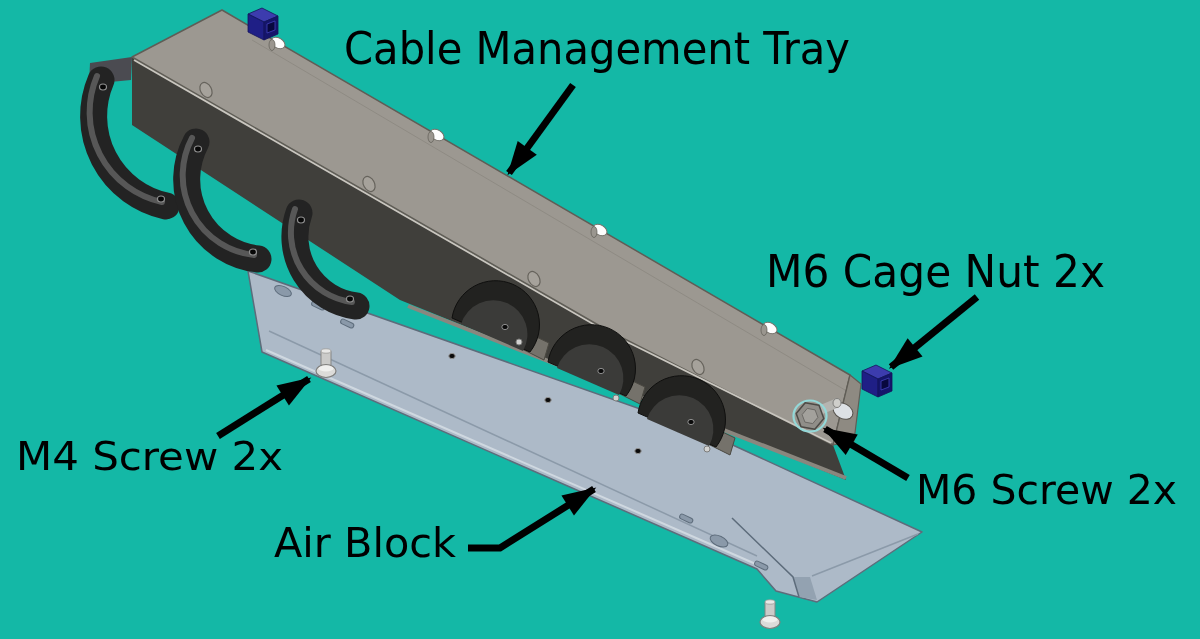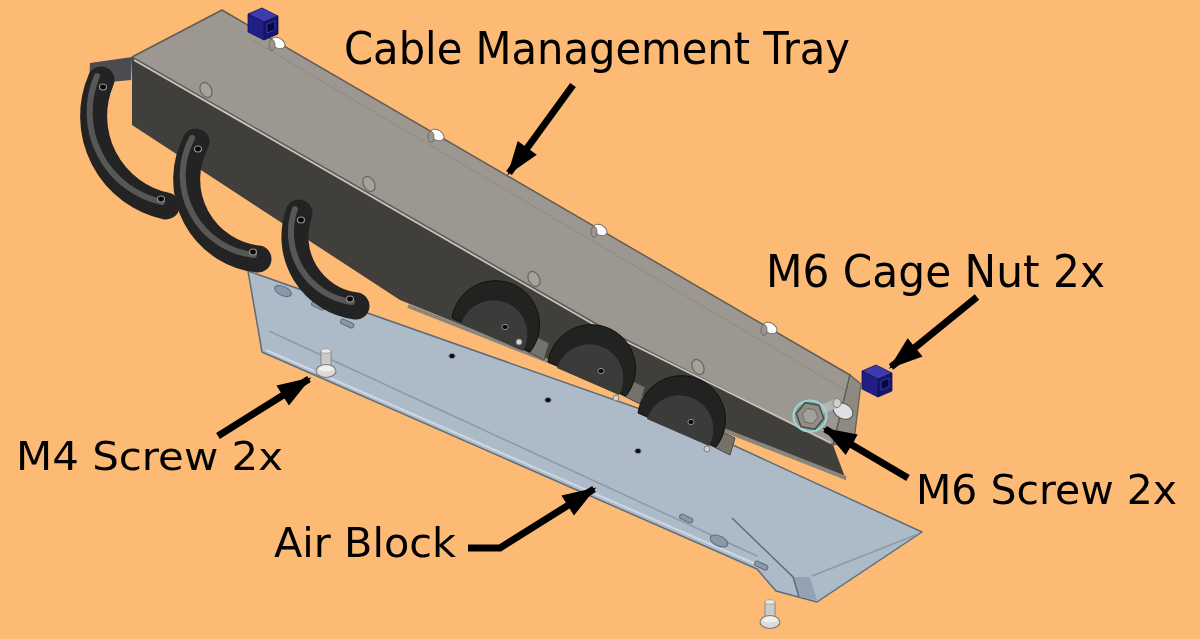--- a/index.html
+++ b/index.html
@@ -1,16 +1,16 @@
 <!DOCTYPE html>
 <html><head>
 <meta charset="utf-8">
 <style>
   html,body { margin:0; padding:0; background:#ffffff; }
-  .stage { position:relative; width:1200px; height:639px; background:#fdba74; overflow:hidden; }
+  .stage { position:relative; width:1200px; height:639px; background:#14b8a6; overflow:hidden; }
   svg { position:absolute; left:0; top:0; }
   text.part-label {
     font-family:"DejaVu Sans","Liberation Sans",sans-serif;
     fill:#000000;
   }
 </style>
 </head>
 <body>
 
 <div class="stage">

